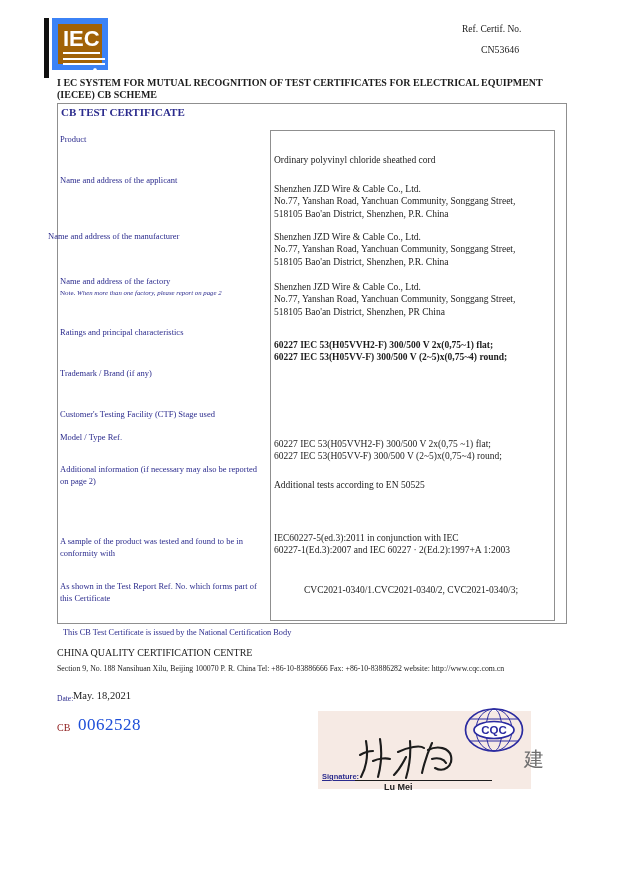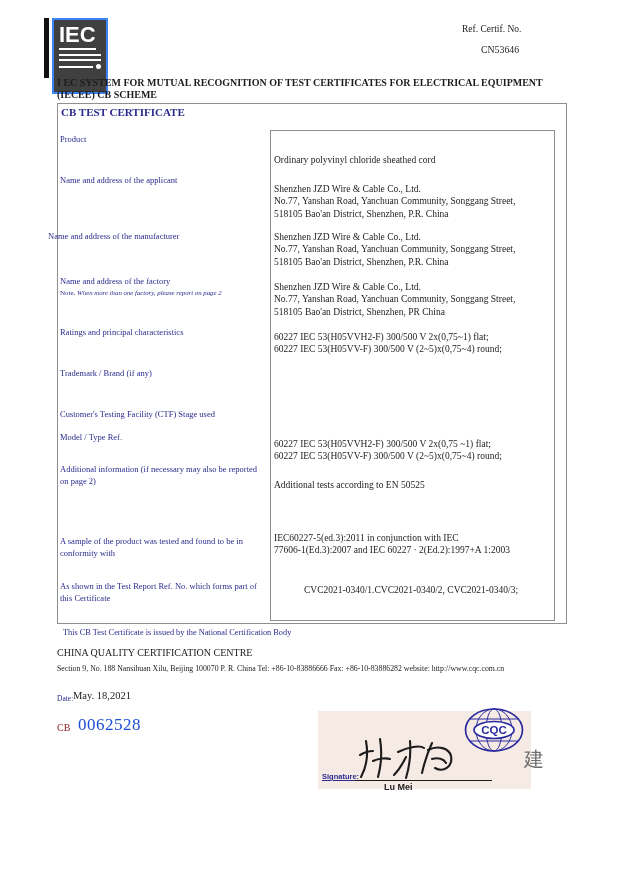--- a/index.html
+++ b/index.html
@@ -11,21 +11,21 @@
   .box { border:1px solid #8f8f8f; }
   .note-line { color:#2b2b8d; font-size:7px; }
   .note-line i { font-size:6.8px; }
   .sans { font-family:"Liberation Sans","DejaVu Sans",sans-serif; }
 </style>
 </head>
 <body>
 
 <div class="abs" style="left:44px;top:18px;display:flex;">
   <div style="width:5px;height:60px;background:#101010;margin-right:3px;"></div>
-  <div style="width:56px;height:76px;background:#404040;border:2px solid #3b82f6;padding:3px 5px 0 5px;">
+  <div style="width:56px;height:52px;background:#a16207;border:6px solid #3b82f6;padding:3px 5px 0 5px;">
     <div class="sans" style="color:#fff;font-weight:bold;font-size:22px;line-height:24px;border-bottom:2px solid #fff;display:inline-block;padding-bottom:1px;">IEC</div>
     <div style="height:2px;background:#fff;width:42px;margin-top:4px;"></div>
     <div style="height:2px;background:#fff;width:42px;margin-top:3px;"></div>
     <div style="display:flex;align-items:center;margin-top:3px;">
       <div style="height:2px;background:#fff;width:34px;"></div>
       <div style="width:5px;height:5px;border-radius:50%;background:#fff;margin-left:3px;"></div>
     </div>
   </div>
 </div>
 
@@ -58,27 +58,27 @@
 <div class="abs val" style="left:274px;top:134px;">Ordinary polyvinyl chloride sheathed cord</div>
 <div class="abs val" style="left:274px;top:163px;">Shenzhen JZD Wire &amp; Cable Co., Ltd.
 No.77, Yanshan Road, Yanchuan Community, Songgang Street,
 518105 Bao'an District, Shenzhen, P.R. China</div>
 <div class="abs val" style="left:274px;top:211px;">Shenzhen JZD Wire &amp; Cable Co., Ltd.
 No.77, Yanshan Road, Yanchuan Community, Songgang Street,
 518105 Bao'an District, Shenzhen, P.R. China</div>
 <div class="abs val" style="left:274px;top:261px;">Shenzhen JZD Wire &amp; Cable Co., Ltd.
 No.77, Yanshan Road, Yanchuan Community, Songgang Street,
 518105 Bao'an District, Shenzhen, PR China</div>
-<div class="abs val" style="left:274px;top:311px;">60227 IEC 53(H05VVH2-F) 300/500 V 2x(0,75~1) flat;
+<div class="abs val" style="left:274px;top:319px;font-weight:bold;">60227 IEC 53(H05VVH2-F) 300/500 V 2x(0,75~1) flat;
 60227 IEC 53(H05VV-F) 300/500 V (2~5)x(0,75~4) round;</div>
 <div class="abs val" style="left:274px;top:418px;">60227 IEC 53(H05VVH2-F) 300/500 V 2x(0,75 ~1) flat;
 60227 IEC 53(H05VV-F) 300/500 V (2~5)x(0,75~4) round;</div>
 <div class="abs val" style="left:274px;top:459px;">Additional tests according to EN 50525</div>
 <div class="abs val" style="left:274px;top:512px;">IEC60227-5(ed.3):2011 in conjunction with IEC
-77606-1(Ed.3):2007 and IEC 60227 · 2(Ed.2):1997+A 1:2003</div>
+60227-1(Ed.3):2007 and IEC 60227 · 2(Ed.2):1997+A 1:2003</div>
 <div class="abs val" style="left:280px;top:564px;padding-left:24px;">CVC2021-0340/1.CVC2021-0340/2, CVC2021-0340/3;</div>
 
 <div class="abs" style="left:63px;top:628px;font-size:8.3px;color:#2b2b8d;">This CB Test Certificate is issued by the National Certification Body</div>
 
 <div class="abs" style="left:57px;top:647px;font-size:10px;font-weight:normal;">CHINA QUALITY CERTIFICATION CENTRE</div>
 <div class="abs" style="left:57px;top:664px;font-size:7.8px;width:520px;">Section 9, No. 188 Nansihuan Xilu, Beijing 100070 P. R. China Tel: +86-10-83886666 Fax: +86-10-83886282 website: http://www.cqc.com.cn</div>
 
 <div class="abs" style="left:57px;top:694px;font-size:7.5px;color:#2b2b8d;">Date:</div>
 <div class="abs" style="left:73px;top:690px;font-size:10.5px;">May. 18,2021</div>
 

